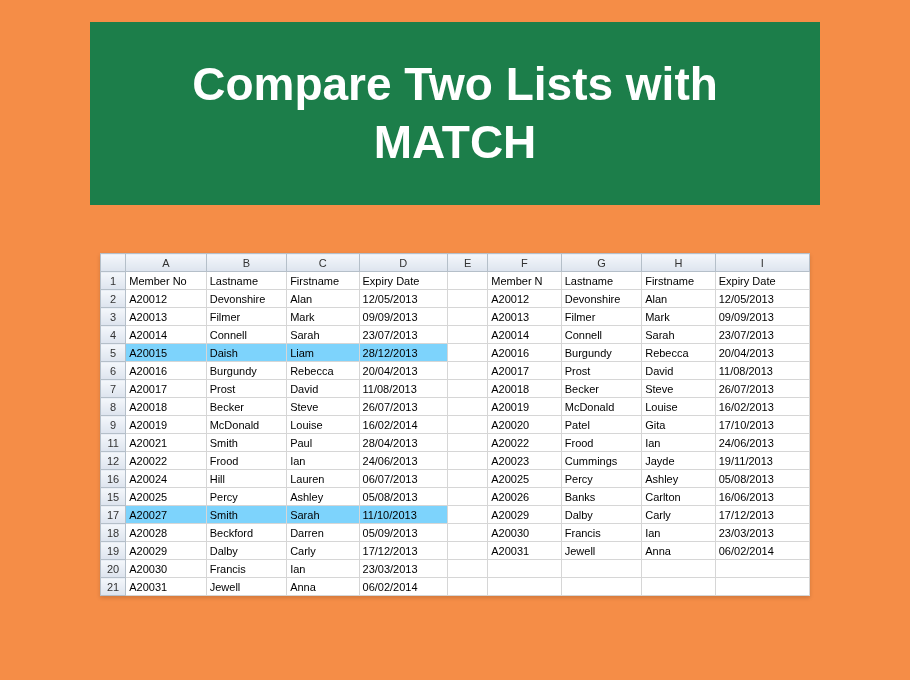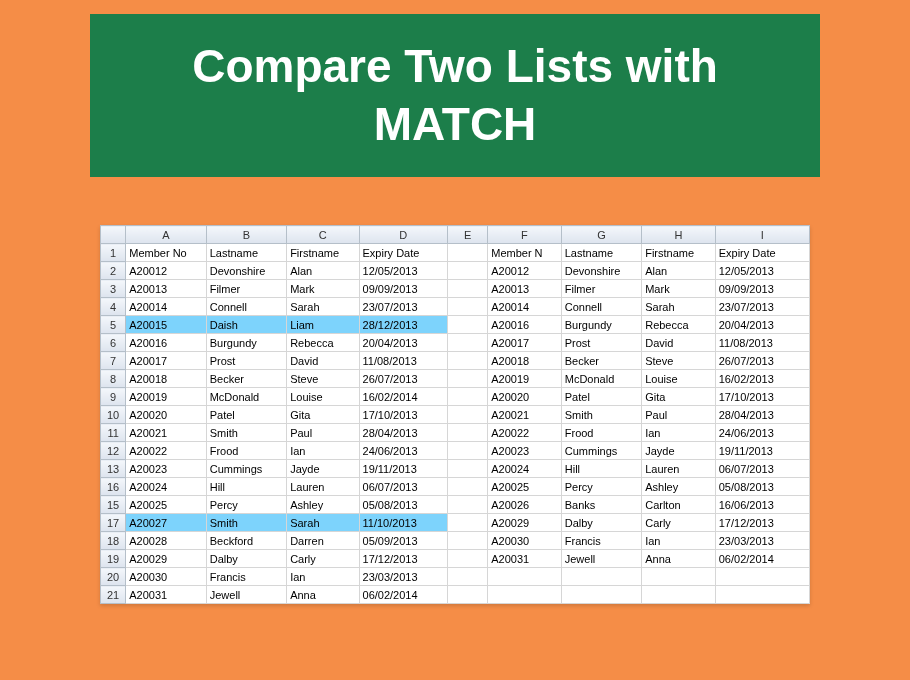--- a/index.html
+++ b/index.html
@@ -1,17 +1,17 @@
 <!DOCTYPE html>
 <html><head>
 <meta charset="utf-8">
 <style>
 *{margin:0;padding:0;box-sizing:border-box}
 body{width:910px;height:680px;background:#f58d47;font-family:Arial,sans-serif;display:flex;flex-direction:column;align-items:center}
-.title-box{background:#1c7e4a;width:730px;margin-top:14px;padding:24px 20px;text-align:center}
+.title-box{background:#1c7e4a;width:730px;margin-top:22px;padding:34px 20px;text-align:center}
 .title-text{color:#fff;font-weight:700;font-size:46px;line-height:1.25}
 .sheet-wrap{background:#fff;margin-top:48px;box-shadow:0 2px 4px rgba(0,0,0,0.15);width:710px;overflow:hidden;font-size:11px}
 table{border-collapse:collapse;width:100%;table-layout:fixed}
 col.rowhdr{width:22px}
 col.ca{width:70px}col.cb{width:70px}col.cc{width:63px}col.cd{width:77px}col.ce{width:35px}
 col.cf{width:64px}col.cg{width:70px}col.ch{width:64px}col.ci{width:82px}
 td,th{border:1px solid #d6d6d6;height:18px;padding:0 3px;text-align:left;white-space:nowrap;overflow:hidden;font-weight:400;background:#fff}
 tr.colhdr th{background:#e9edf4;background:linear-gradient(#f4f7fb,#dde4ee);text-align:center;font-size:11px;color:#333;border:1px solid #b5bfc9}
 td.rowhdr{background:#e9edf4;background:linear-gradient(#f4f7fb,#dde4ee);text-align:center;font-size:11px;color:#333;border:1px solid #b5bfc9}
 tr.hdrrow td.data{font-weight:400;color:#000}
@@ -154,32 +154,20 @@
           <td class="data data-left">McDonald</td>
           <td class="data data-left">Louise</td>
           <td class="data data-left num">16/02/2014</td>
           <td class="data"></td>
           <td class="data">A20020</td>
           <td class="data">Patel</td>
           <td class="data">Gita</td>
           <td class="data num">17/10/2013</td>
         </tr>
         <tr>
-          <td class="rowhdr">10</td>
-          <td class="data data-left">A20020</td>
-          <td class="data data-left">Patel</td>
-          <td class="data data-left">Gita</td>
-          <td class="data data-left num">17/10/2013</td>
-          <td class="data"></td>
-          <td class="data">A20021</td>
-          <td class="data">Smith</td>
-          <td class="data">Paul</td>
-          <td class="data num">28/04/2013</td>
-        </tr>
-        <tr>
           <td class="rowhdr">11</td>
           <td class="data data-left">A20021</td>
           <td class="data data-left">Smith</td>
           <td class="data data-left">Paul</td>
           <td class="data data-left num">28/04/2013</td>
           <td class="data"></td>
           <td class="data">A20022</td>
           <td class="data">Frood</td>
           <td class="data">Ian</td>
           <td class="data num">24/06/2013</td>
@@ -188,32 +176,20 @@
           <td class="rowhdr">12</td>
           <td class="data data-left">A20022</td>
           <td class="data data-left">Frood</td>
           <td class="data data-left">Ian</td>
           <td class="data data-left num">24/06/2013</td>
           <td class="data"></td>
           <td class="data">A20023</td>
           <td class="data">Cummings</td>
           <td class="data">Jayde</td>
           <td class="data num">19/11/2013</td>
-        </tr>
-        <tr>
-          <td class="rowhdr">13</td>
-          <td class="data data-left">A20023</td>
-          <td class="data data-left">Cummings</td>
-          <td class="data data-left">Jayde</td>
-          <td class="data data-left num">19/11/2013</td>
-          <td class="data"></td>
-          <td class="data">A20024</td>
-          <td class="data">Hill</td>
-          <td class="data">Lauren</td>
-          <td class="data num">06/07/2013</td>
         </tr>
         <tr>
           <td class="rowhdr">16</td>
           <td class="data data-left">A20024</td>
           <td class="data data-left">Hill</td>
           <td class="data data-left">Lauren</td>
           <td class="data data-left num">06/07/2013</td>
           <td class="data"></td>
           <td class="data">A20025</td>
           <td class="data">Percy</td>

